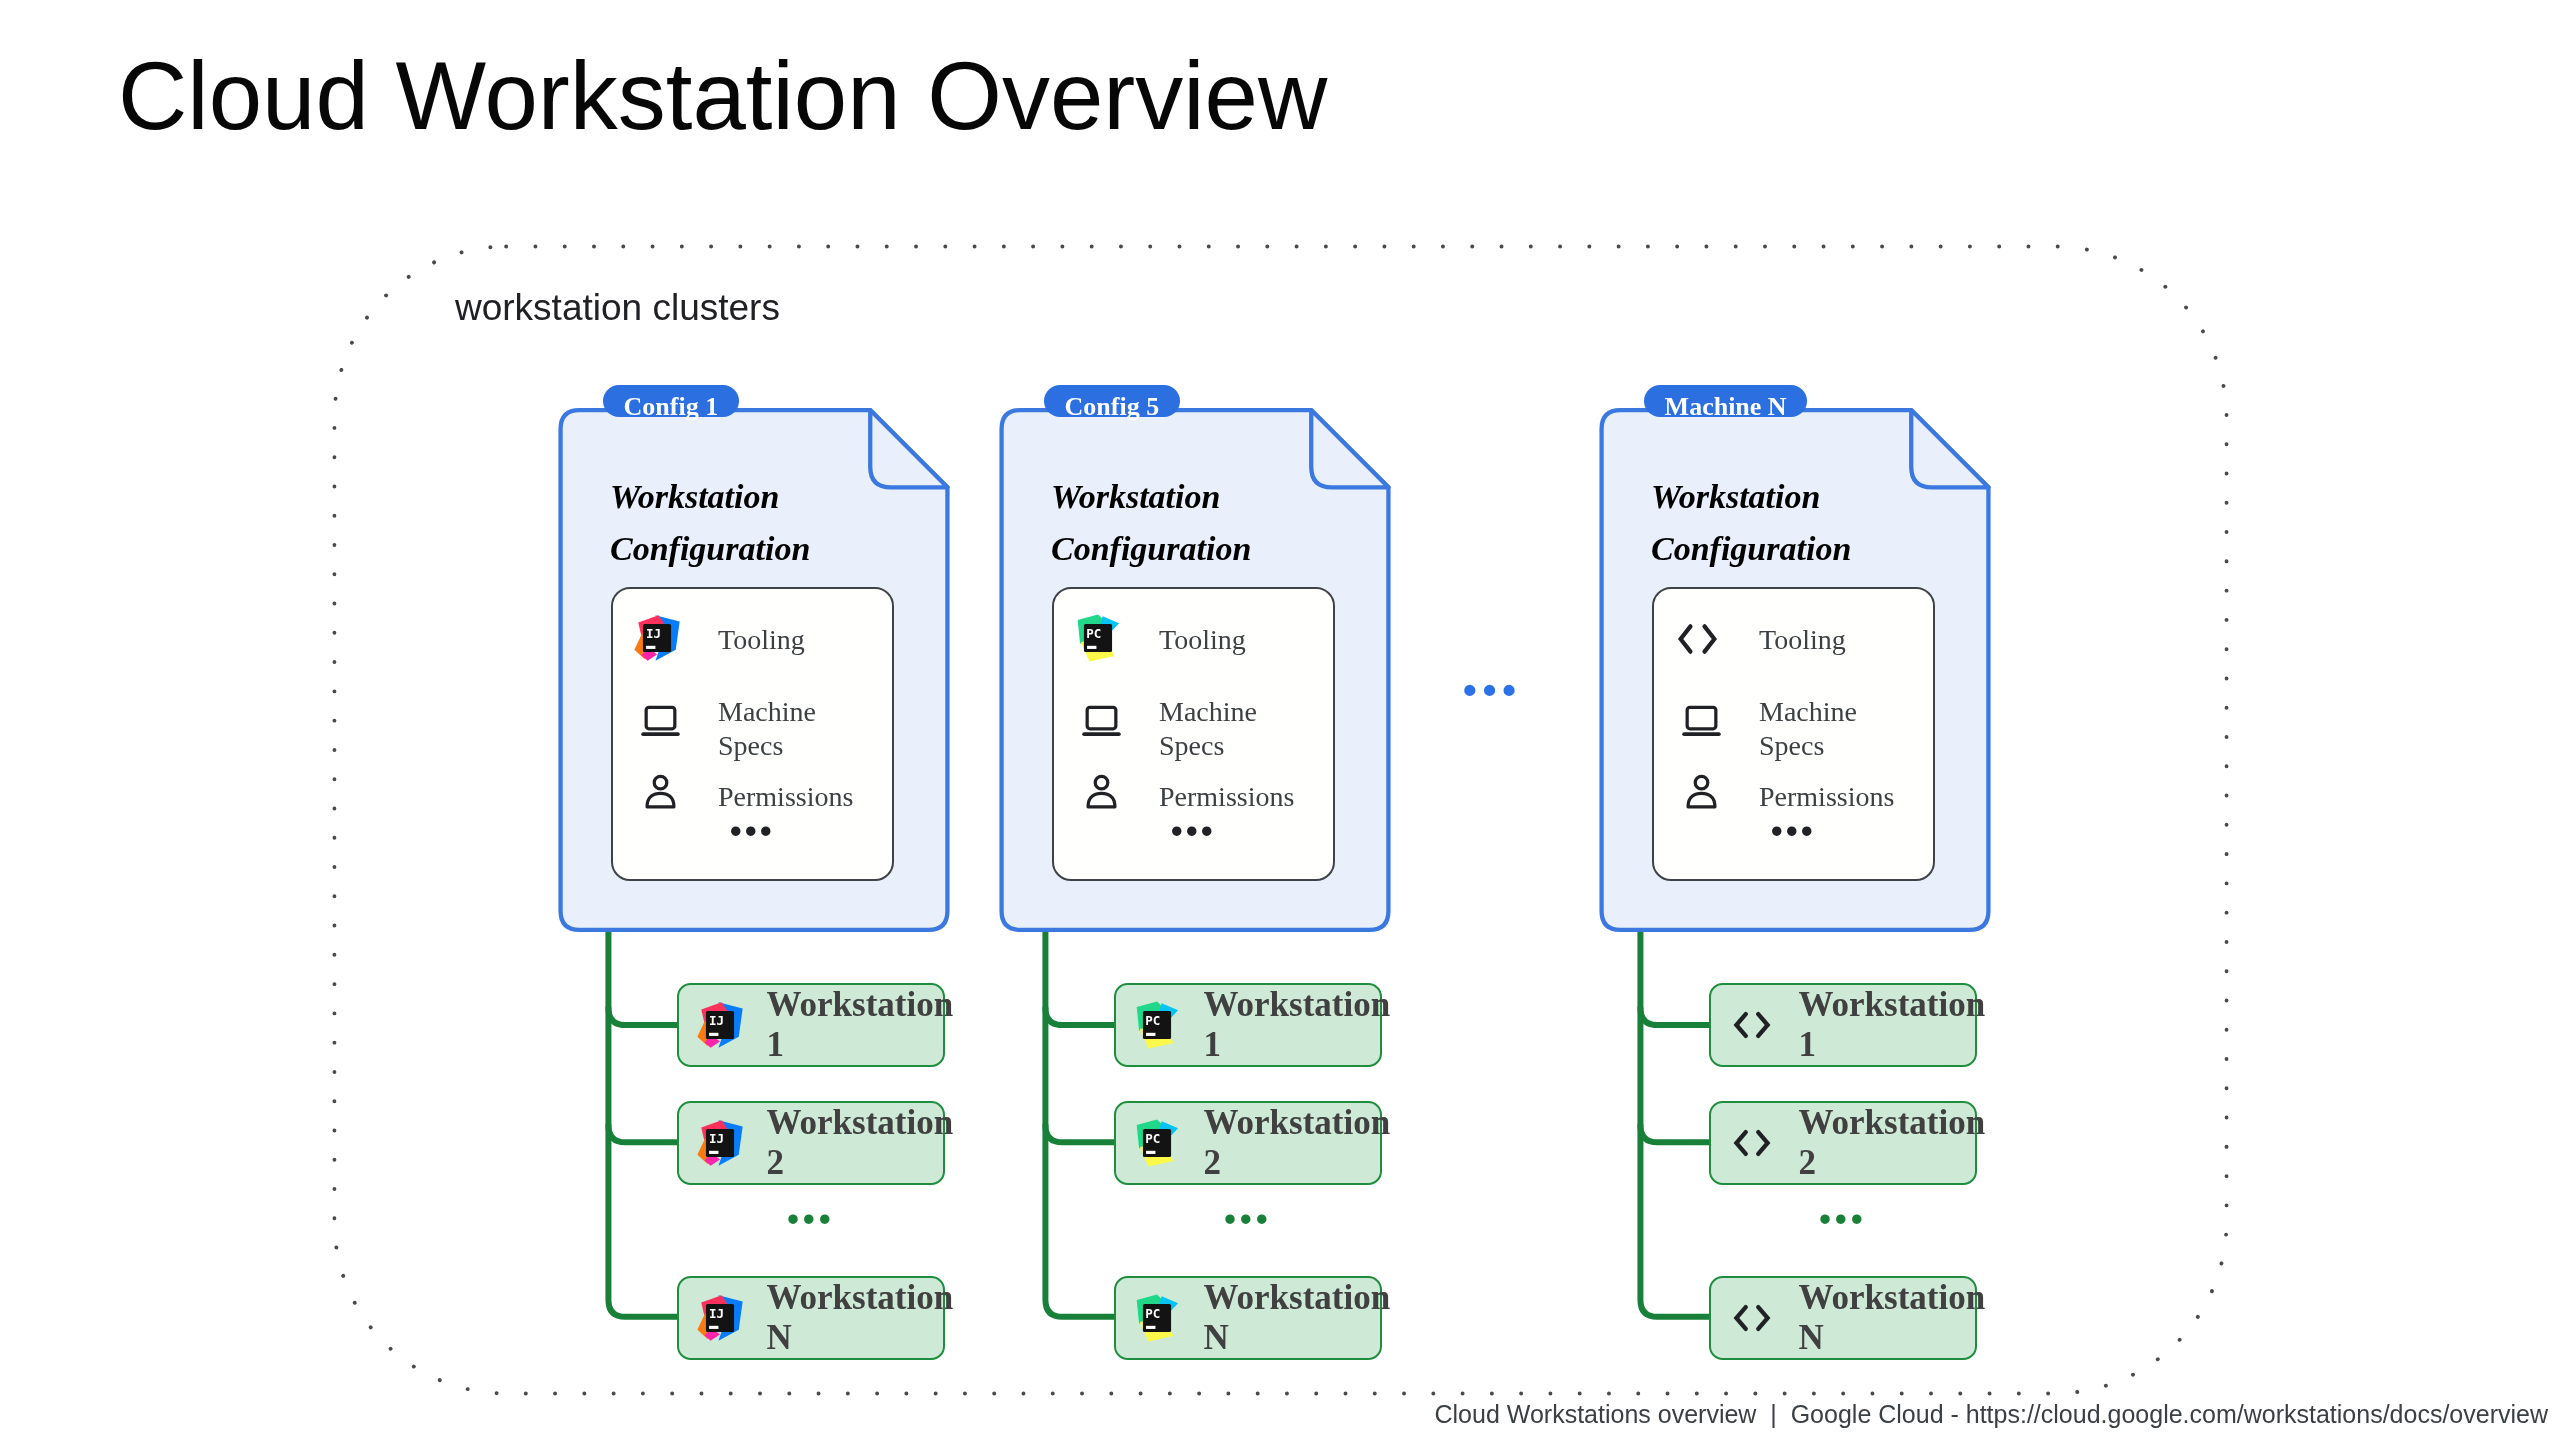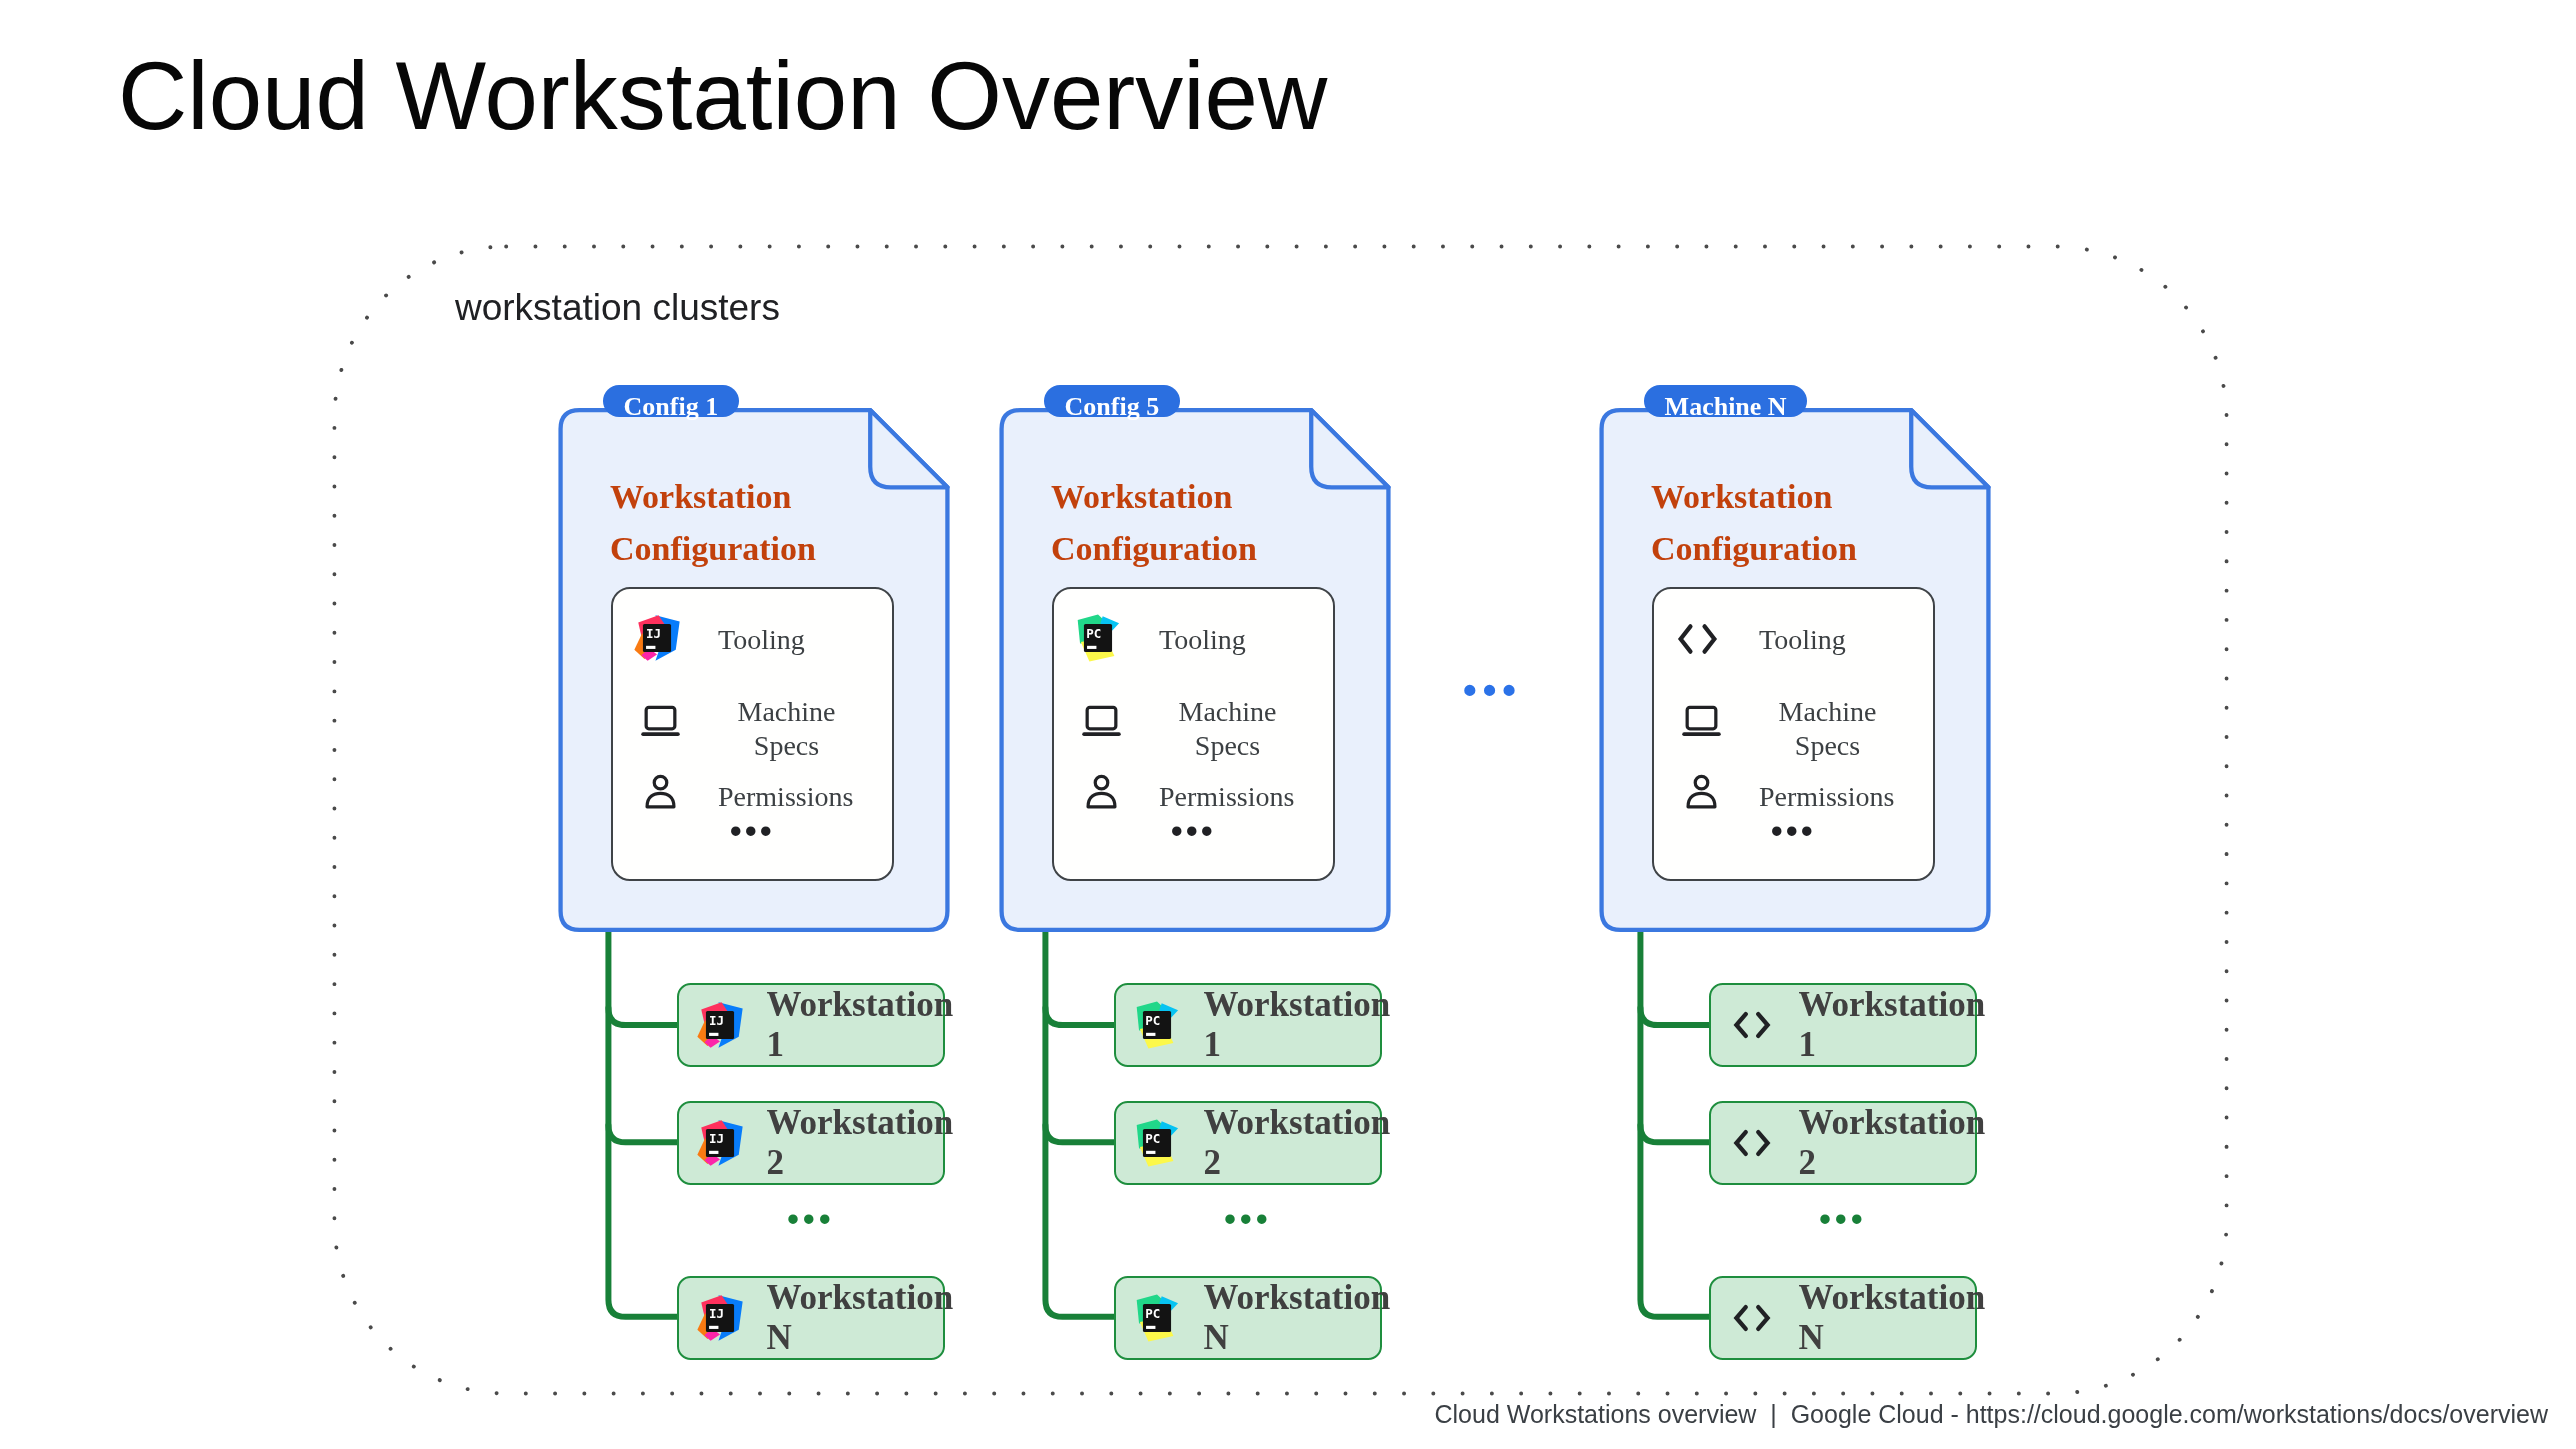--- a/index.html
+++ b/index.html
@@ -14,26 +14,26 @@
   .cluster-border{position:absolute;left:331px;top:243px;}
   .cluster-label{position:absolute;left:455px;top:287px;font-size:37px;font-weight:400;color:#202124;}
 
   
   .card{position:absolute;top:407px;width:392px;height:526px;z-index:2;}
   .card svg.page{position:absolute;left:0;top:0;}
   .badge{position:absolute;left:45px;top:-22px;height:32px;line-height:43px;padding:0 20.6px;
          border-radius:22px;background:#2b6fe0;color:#ffffff;z-index:3;
          font-family:"Liberation Serif",serif;font-weight:700;font-size:26px;}
   .card-heading{position:absolute;left:52px;top:64px;width:268px;
-         font-family:"Liberation Serif",serif;font-weight:700;font-size:34px;line-height:52px;color:#c2410c;}
+         font-family:"Liberation Serif",serif;font-weight:700;font-size:34px;line-height:52px;color:#000000;font-style:italic;}
   .inner-box{position:absolute;left:53px;top:180px;width:283px;height:294px;background:#fffffe;
          border:2.6px solid #3f4347;border-radius:19px;box-sizing:border-box;}
   .feat-icon{position:absolute;}
   .feat-label{position:absolute;left:105px;font-family:"Liberation Serif",serif;
-         font-size:28px;line-height:34px;color:#3c4043;text-align:center;}
+         font-size:28px;line-height:34px;color:#3c4043;}
   .inner-dots{position:absolute;left:0;top:223px;width:100%;text-align:center;
          font-size:33px;font-weight:700;letter-spacing:3.4px;color:#202124;}
 
   
   .config-dots{position:absolute;left:1436px;top:668px;width:113px;text-align:center;
          font-size:39px;font-weight:700;letter-spacing:6px;color:#2b72e8;}
 
   
   .connector{position:absolute;top:927px;z-index:1;}
   .ws-box{position:absolute;width:268px;height:84px;box-sizing:border-box;background:#ceead6;

